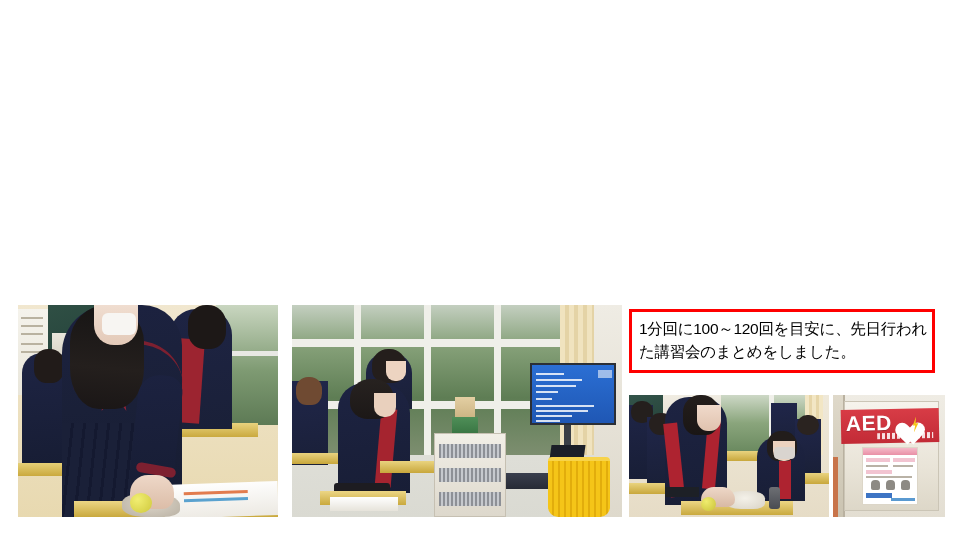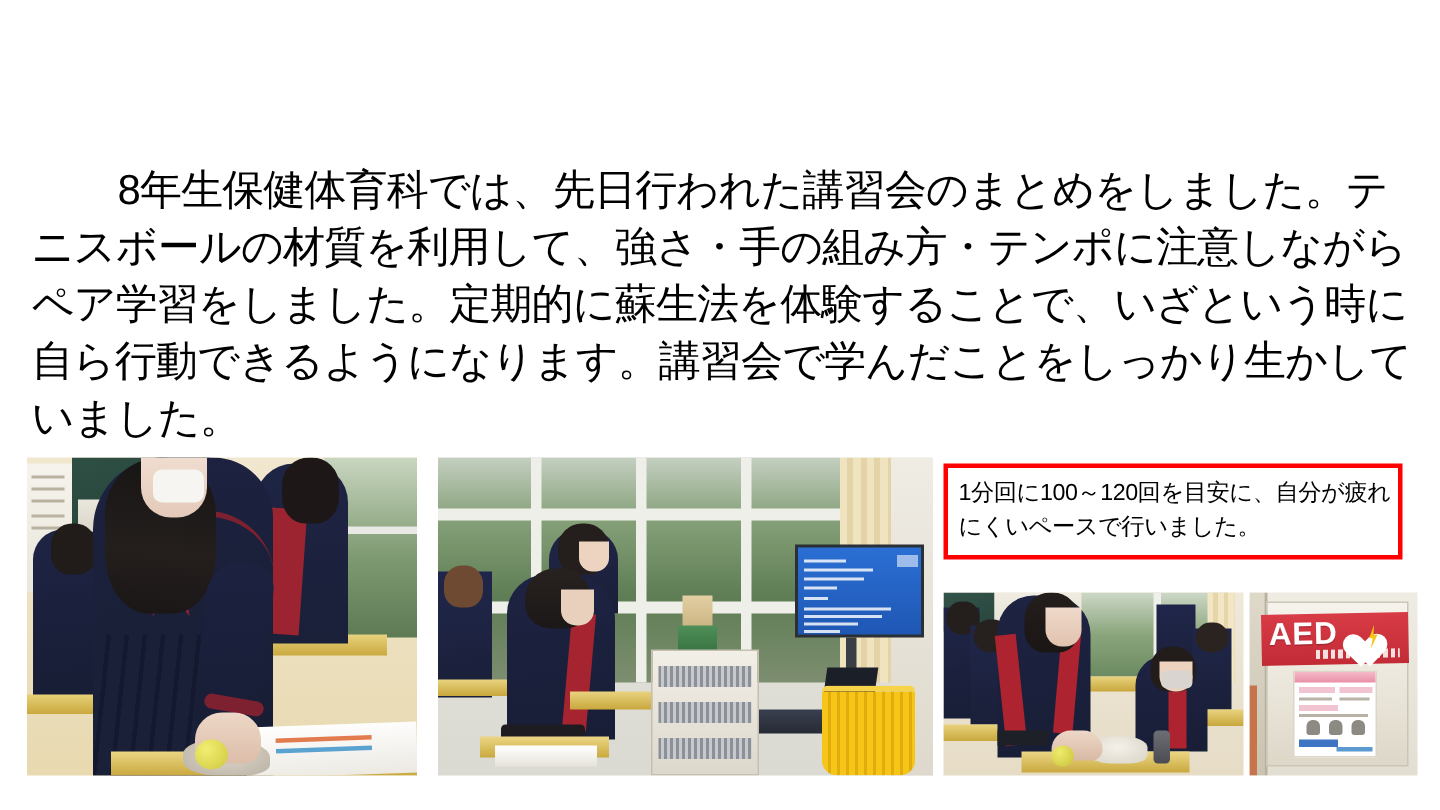--- a/index.html
+++ b/index.html
@@ -571,21 +571,20 @@
     letter-spacing: -0.3px;
     color: #000000;
   }
 </style>
 </head>
 <body>
 
 <div class="slide">
 
 
-  <div class="body-text">　8年生保健体育科では、先日行われた講習会のまとめをしました。テニスボールの材質を利用して、強さ・手の組み方・テンポに注意しながらペア学習をしました。定期的に蘇生法を体験することで、いざという時に自ら行動できるようになります。講習会で学んだことをしっかり生かしていました。</div>
 
   <div class="photo" id="photo-classroom-pair-work">
     <div class="p1-wallposter"></div>
     <div class="p1-board"></div>
     <div class="p1-cabinet"></div>
     <div class="p1-window"></div>
     <div class="p1-desk-b"></div>
     <div class="p1-desk-c"></div>
     <div class="p1-girl3"></div>
     <div class="p1-girl3-hair"></div>
@@ -713,16 +712,16 @@
       <div class="p4-poster-line" style="top:28px; width:46px"></div>
       <div class="p4-poster-fig" style="left:8px"></div>
       <div class="p4-poster-fig" style="left:23px"></div>
       <div class="p4-poster-fig" style="left:38px"></div>
       <div class="p4-poster-blue"></div>
       <div class="p4-poster-ftr"></div>
     </div>
   </div>
 
   <div class="callout-box">
-    <div class="callout-text">1分回に100～120回を目安に、自分が疲れにくいペースで行いました。</div>
+    <div class="callout-text">1分回に100～120回を目安に、先日行われた講習会のまとめをしました。</div>
   </div>
 
 </div>
 
 </body></html>

